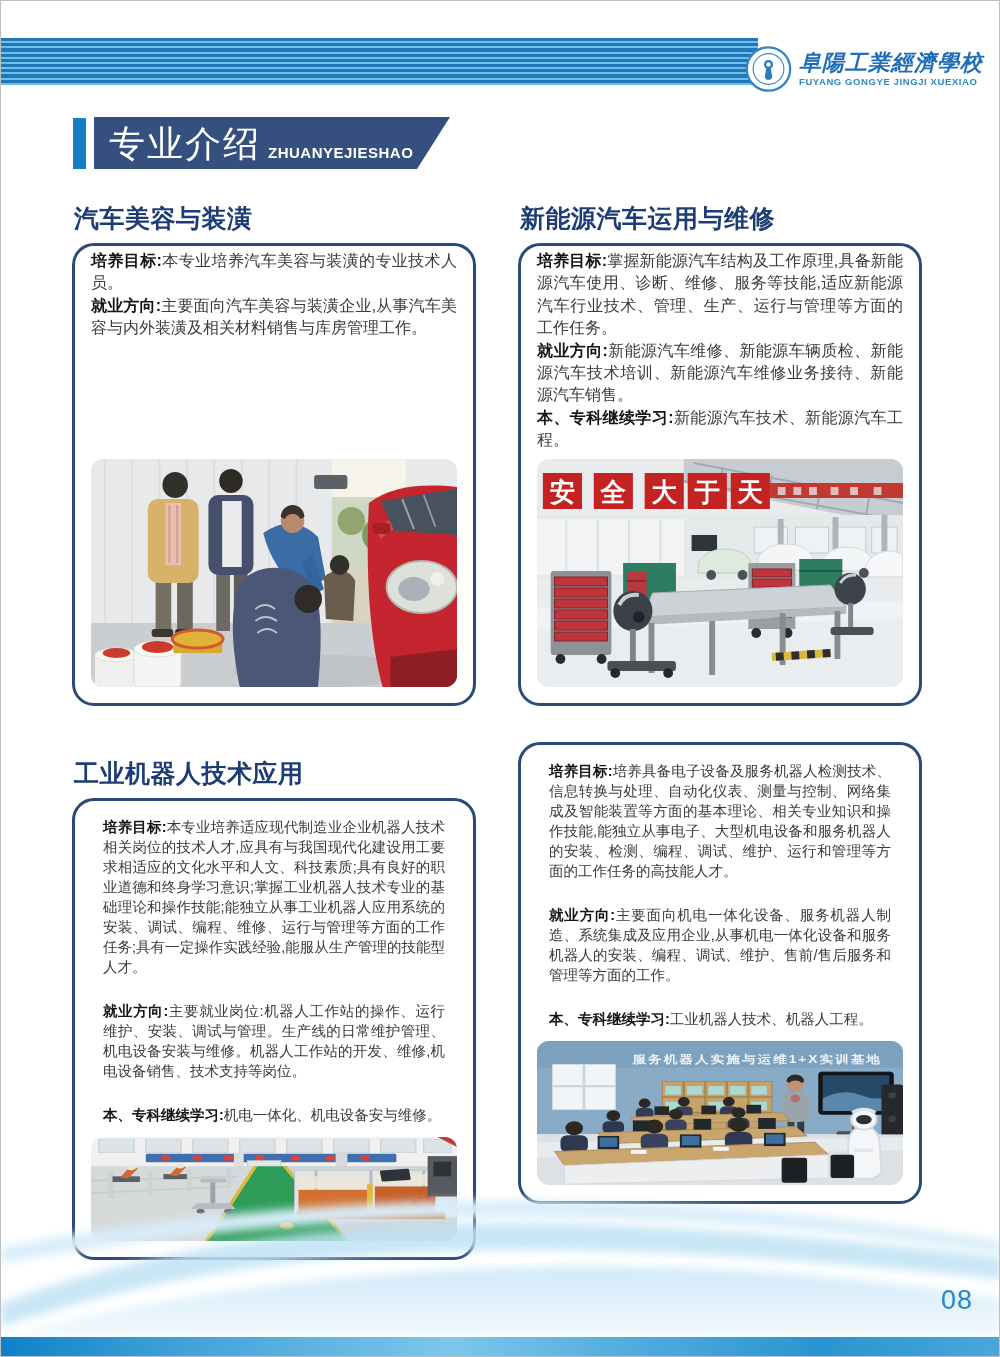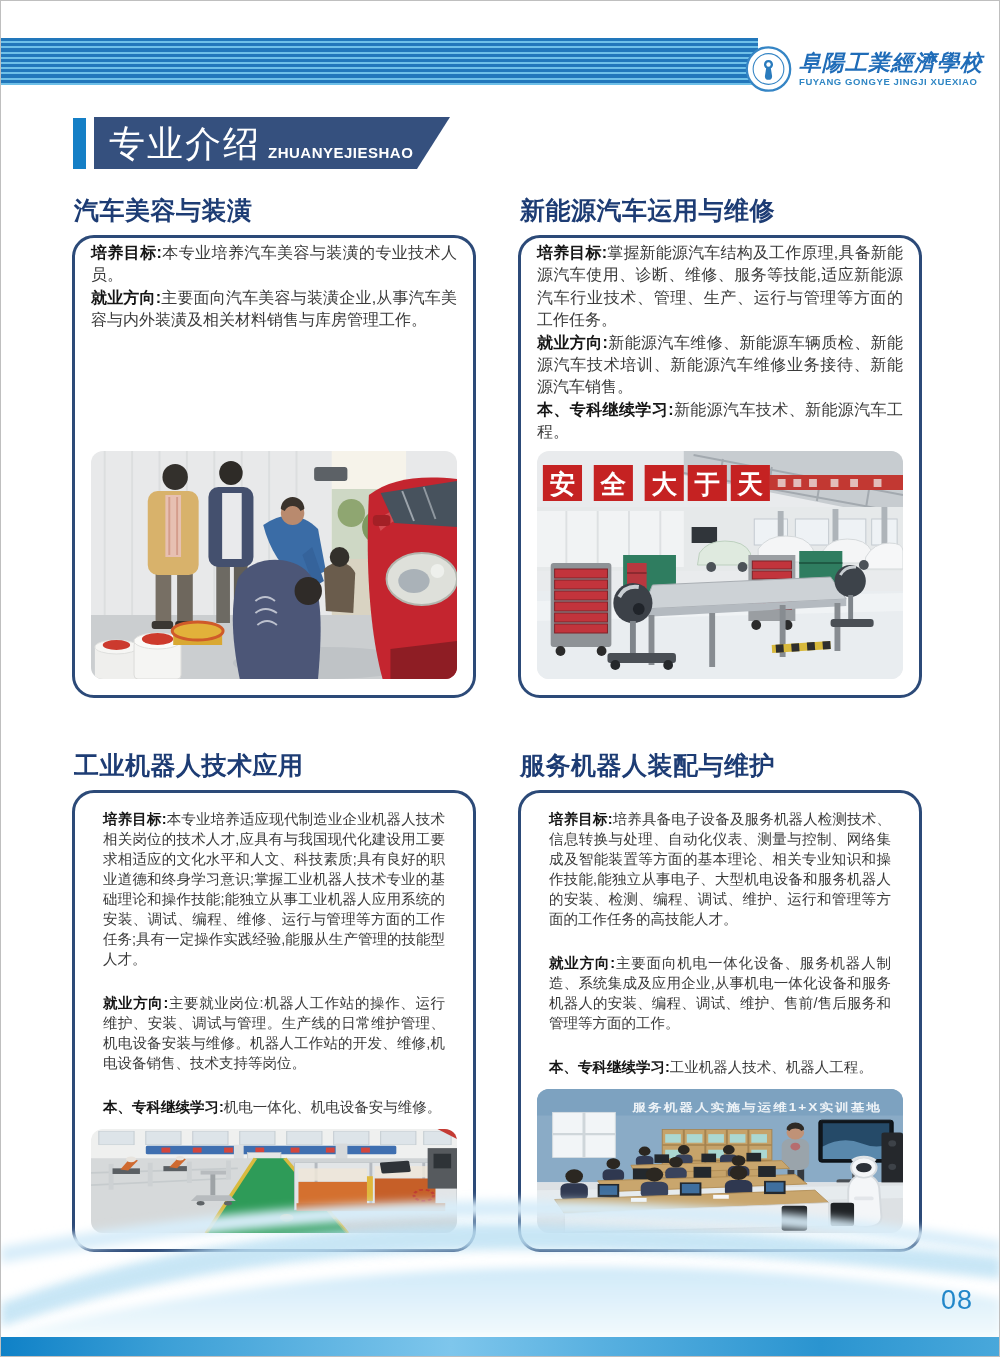--- a/index.html
+++ b/index.html
@@ -19,21 +19,21 @@
   
   .banner-bar{position:absolute;left:72px;top:117px;width:13px;height:51px;background:#157fc6;}
   .banner{position:absolute;left:93px;top:116px;width:356px;height:52px;background:#35507e;
     clip-path:polygon(0 0,100% 0,calc(100% - 33px) 100%,0 100%);
     display:flex;align-items:flex-end;padding:0 0 7px 15px;box-sizing:border-box;}
   .banner-title{font-size:36px;font-weight:normal;color:#ffffff;line-height:1;letter-spacing:2px;}
   .banner-sub{font-size:15px;font-weight:bold;color:#ffffff;margin-left:7px;padding-bottom:1px;letter-spacing:0.5px;}
 
   
   .sec{position:absolute;width:404px;}
-  .sec h2{margin:8px 0 10px 2px;font-size:25px;line-height:30px;font-weight:bold;color:#1d3c74;letter-spacing:0.5px;}
+  .sec h2{margin:16px 0 10px 2px;font-size:25px;line-height:30px;font-weight:bold;color:#1d3c74;letter-spacing:0.5px;}
   .box{border:3px solid #2c4a78;border-radius:22px;background:#ffffff;box-sizing:border-box;
     padding:4px 16px 16px;display:flex;flex-direction:column;}
   .row1 .box{height:463px;}
   .row2 .box{height:462px;}
   .row1 .para{font-size:16px;line-height:1.4;margin:0;color:#3a3a3a;text-align:justify;}
   .row2 .para{font-size:14.5px;line-height:1.38;margin:12px;color:#3a3a3a;text-align:justify;}
   .para b{color:#161616;}
   .photo{margin-top:auto;border-radius:12px;overflow:hidden;line-height:0;}
   .row1 .photo{height:228px;}
   .row2 .photo{height:184px;}
@@ -370,21 +370,20 @@
           <rect x="344" y="34" width="30" height="72" fill="#565a5e"></rect>
           <rect x="350" y="44" width="18" height="26" fill="#2e3337"></rect>
           <polygon points="354,0 374,0 374,18" fill="#c43b34"></polygon>
           <path d="M118,185 L262,185 L250,160 L132,160 Z" fill="#37a561" opacity="0.5"></path>
         </svg>
       </div>
     </div>
   </div>
 
   <div class="sec row2" id="sec4">
-    <h2>服务机器人装配与维护</h2>
     <div class="box">
       <p class="para"><b>培养目标:</b><span>培养具备电子设备及服务机器人检测技术、信息转换与处理、自动化仪表、测量与控制、网络集成及智能装置等方面的基本理论、相关专业知识和操作技能,能独立从事电子、大型机电设备和服务机器人的安装、检测、编程、调试、维护、运行和管理等方面的工作任务的高技能人才。</span></p>
       <p class="para"><b>就业方向:</b><span>主要面向机电一体化设备、服务机器人制造、系统集成及应用企业,从事机电一体化设备和服务机器人的安装、编程、调试、维护、售前/售后服务和管理等方面的工作。</span></p>
       <p class="para"><b>本、专科继续学习:</b><span>工业机器人技术、机器人工程。</span></p>
       <div class="photo">
         <svg viewBox="0 0 374 185" preserveAspectRatio="none">
           <rect width="374" height="120" fill="#8aabc6"></rect>
           <rect width="374" height="34" fill="#7da2c0"></rect>
           <text x="225" y="28" font-size="14" font-weight="bold" fill="#eef3f7" text-anchor="middle" letter-spacing="2">服务机器人实施与运维1+X实训基地</text>
           <rect x="16" y="30" width="64" height="58" fill="#f2f5f7" stroke="#d8dee2"></rect>

